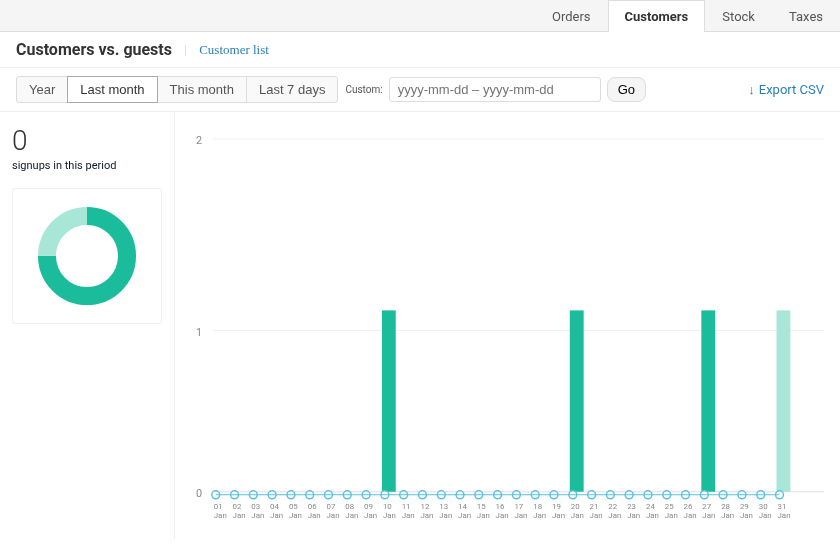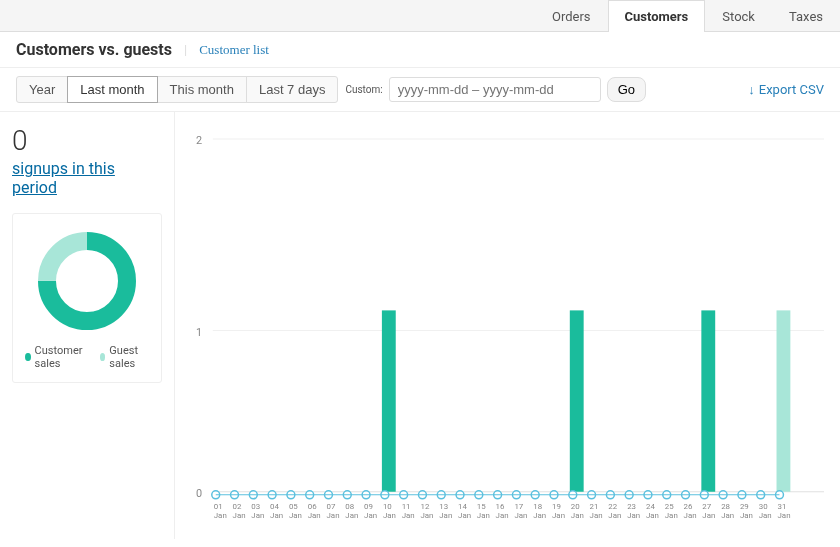--- a/index.html
+++ b/index.html
@@ -106,21 +106,21 @@
     }
 
     
     .left-panel {
       width: 175px;
       border-right: 1px solid #eee;
       padding: 12px;
       flex-shrink: 0;
     }
     .signups-count { font-size: 28px; font-weight: 300; color: #333; }
-    .signups-label { font-size: 16px; color: #0369a1; margin-top: 2px; text-decoration: underline; }
+    .signups-label { font-size: 11px; color: #0f172a; margin-top: 2px; }
 
     .donut-container {
       margin-top: 16px;
       padding: 12px;
       border: 1px solid #eee;
       border-radius: 3px;
       display: flex;
       flex-direction: column;
       align-items: center;
     }
@@ -191,30 +191,20 @@
     <div class="signups-count">0</div>
     <div class="signups-label">signups in this period</div>
 
     <div class="donut-container">
       <svg class="donut-svg" viewBox="0 0 110 110">
 
         <circle cx="55" cy="55" r="40" fill="none" stroke="#1abc9c" stroke-width="18" stroke-dasharray="188.4 251.2" stroke-dashoffset="0" transform="rotate(-90 55 55)"></circle>
         <circle cx="55" cy="55" r="40" fill="none" stroke="#a8e6d8" stroke-width="18" stroke-dasharray="62.8 251.2" stroke-dashoffset="-188.4" transform="rotate(-90 55 55)"></circle>
         <circle cx="55" cy="55" r="28" fill="white"></circle>
       </svg>
-      <div class="legend">
-        <div class="legend-item">
-          <div class="legend-dot" style="background:#1abc9c;"></div>
-          <span>Customer sales</span>
-        </div>
-        <div class="legend-item">
-          <div class="legend-dot" style="background:#a8e6d8;"></div>
-          <span>Guest sales</span>
-        </div>
-      </div>
     </div>
   </div>
 
   <div class="chart-area">
     <svg width="100%" height="100%" viewBox="0 0 640 400" preserveAspectRatio="none">
 
       <text x="5" y="20" font-size="11" fill="#888">2</text>
       <text x="5" y="210" font-size="11" fill="#888">1</text>
       <text x="5" y="370" font-size="11" fill="#888">0</text>
 

